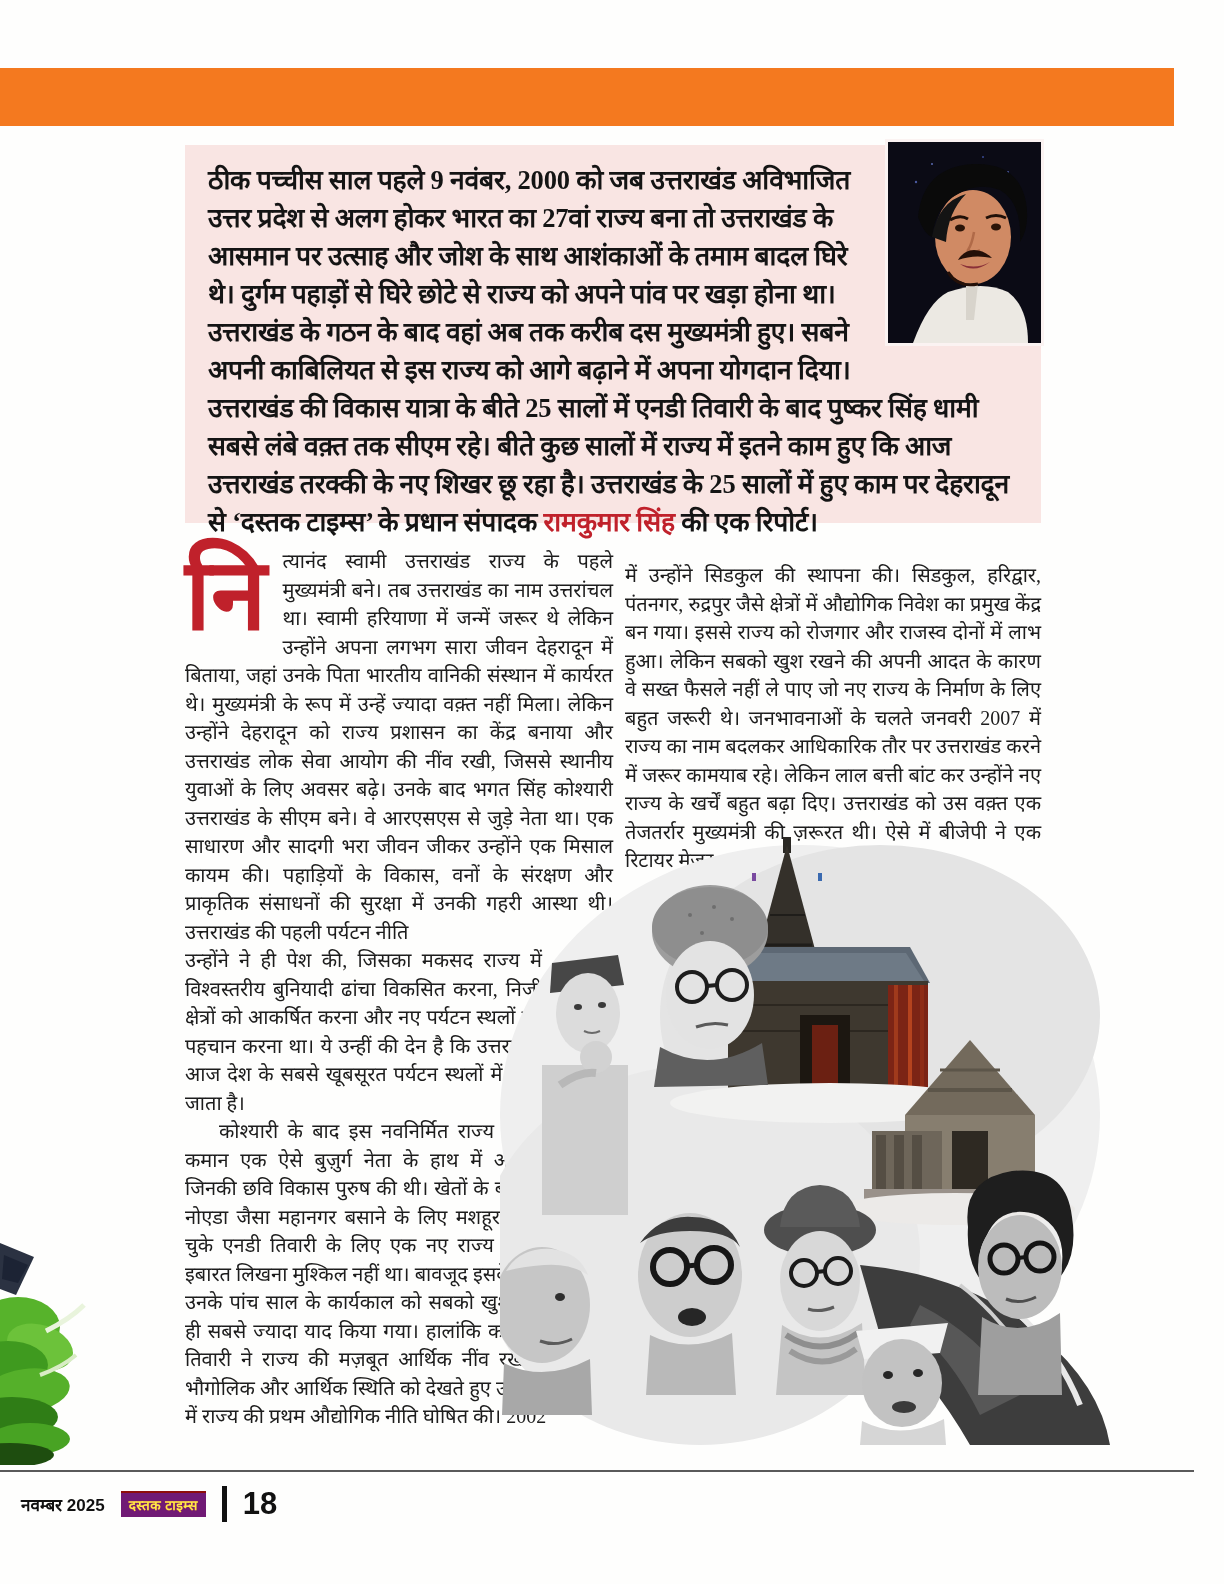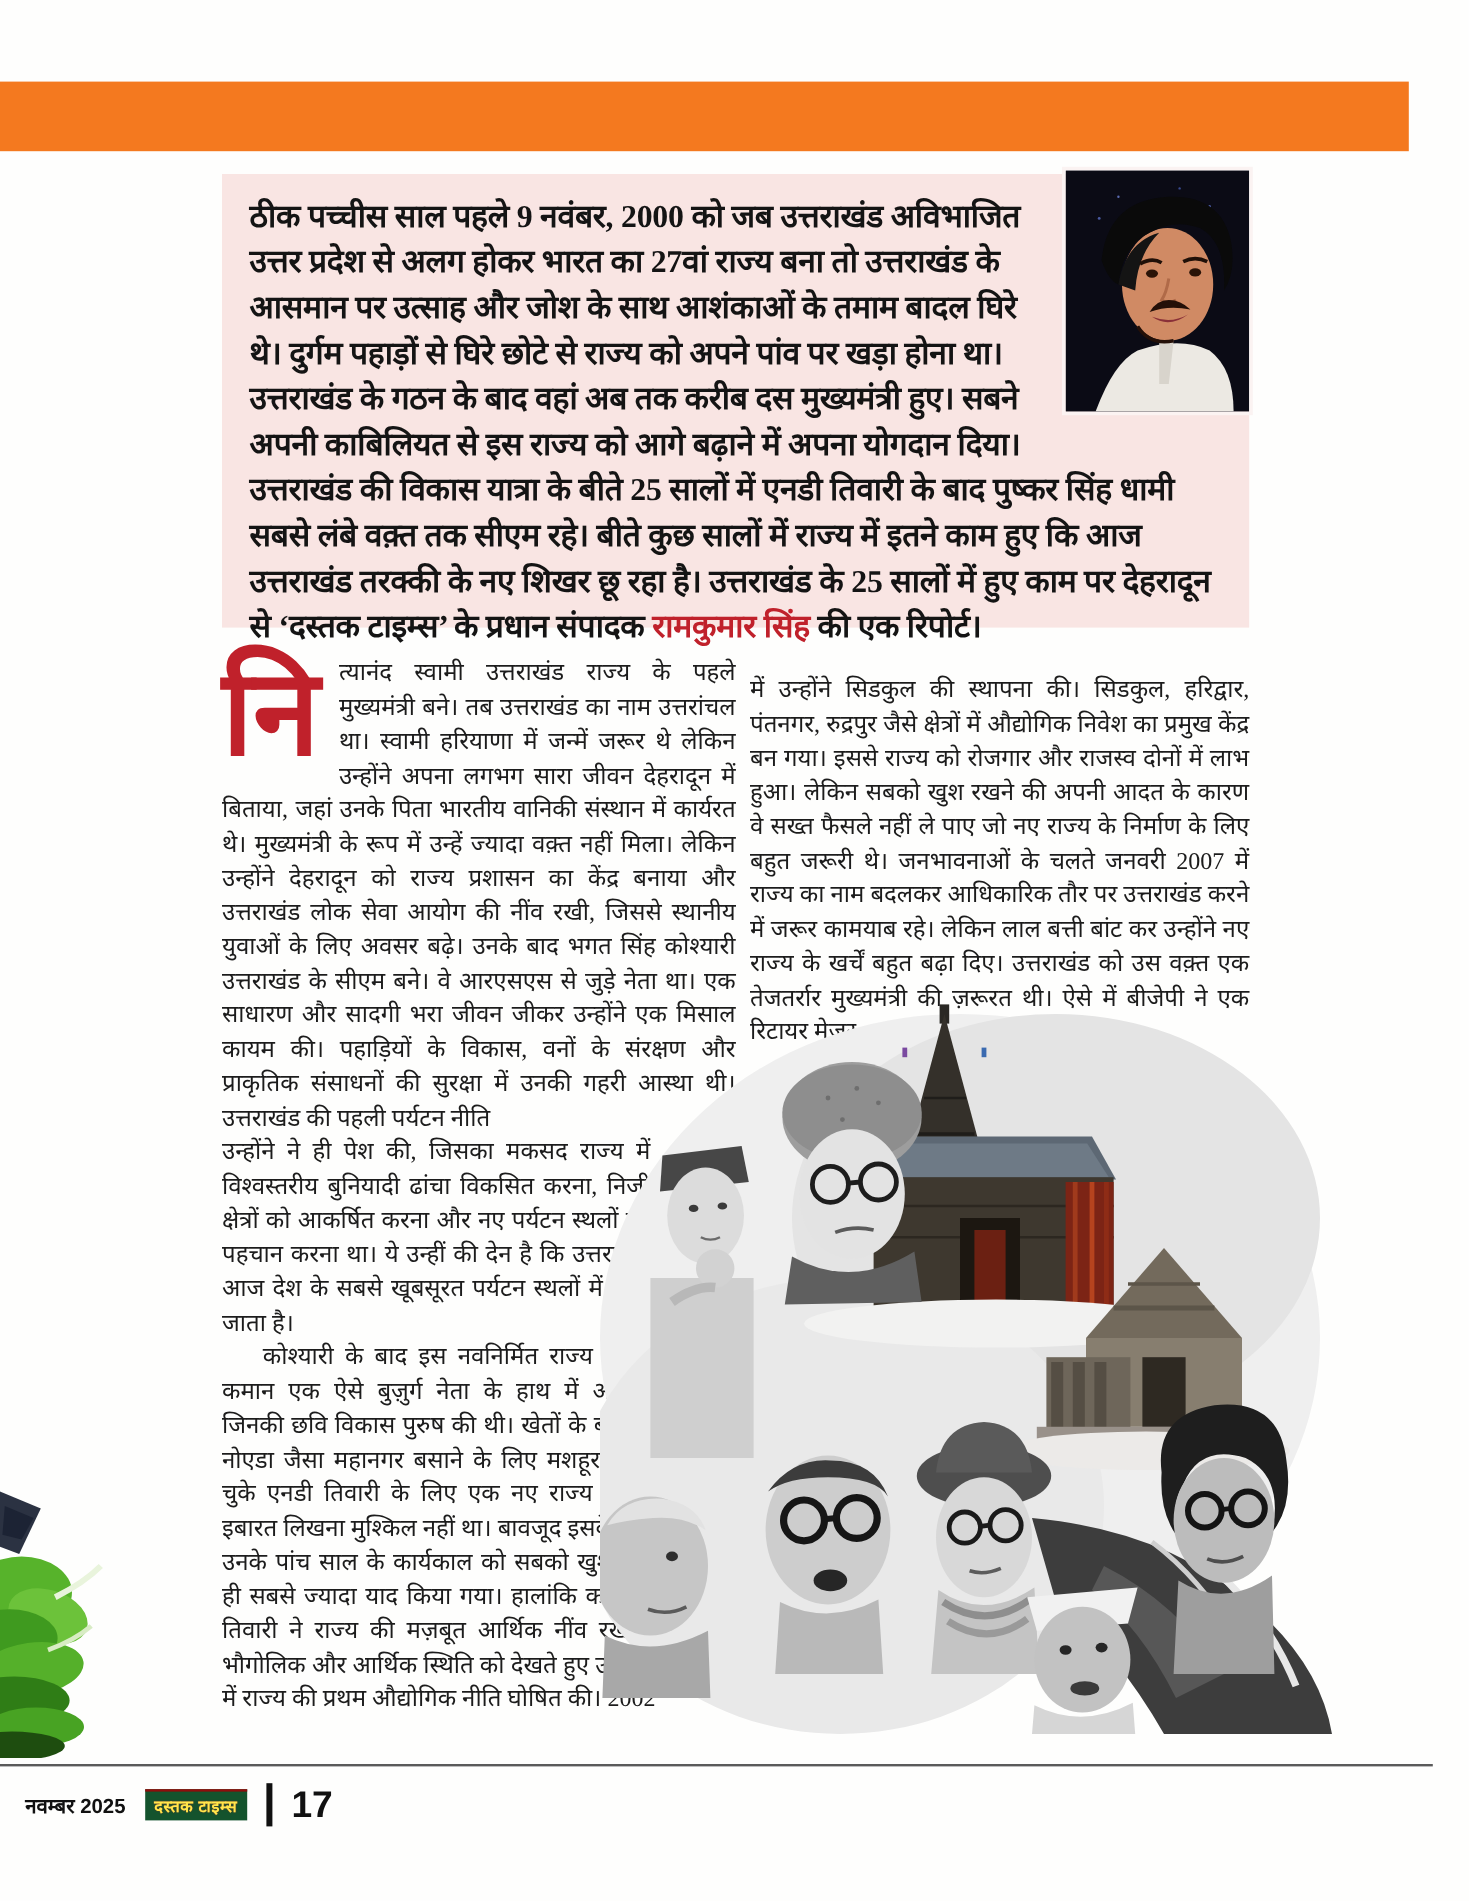--- a/index.html
+++ b/index.html
@@ -32,21 +32,21 @@
              color:#111; margin:12px 0 8px 0; text-align:left; }
   .indent { text-indent:34px; }
 
   .collage { position:absolute; left:500px; top:835px; width:610px; height:610px; }
   .plant   { position:absolute; left:0px;  top:1235px; width:100px; height:230px; }
 
   .footer-rule { position:absolute; left:0; top:1470px; width:1194px; height:2px; background:#5a5a5a; }
   .footer { position:absolute; left:0; top:1482px; width:1194px; height:44px;
             display:flex; align-items:center; justify-content:flex-start; gap:16px;margin-left:21px; }
   .footer-date { font-family:"Liberation Sans", sans-serif; font-weight:700; font-size:17px; color:#111; }
-  .footer-logo { background:#14532d; color:#FFE84A; font-family:"Liberation Sans", sans-serif;
+  .footer-logo { background:#701a75; color:#FFE84A; font-family:"Liberation Sans", sans-serif;
                  font-weight:700; font-size:13.5px; padding:3px 8px; letter-spacing:0.5px;
                  border-top:2px solid #8e0d0b; text-shadow:0 0 1px #a33; white-space:nowrap; }
   .footer-sep { width:5px; height:36px; background:#111; }
   .footer-page { font-family:"Liberation Sans", sans-serif; font-weight:700; font-size:31px;
                  color:#111; margin-right:58px; }
 </style>
 </head>
 <body>
 
 <div class="page">
@@ -239,16 +239,16 @@
       <path d="M46,96 Q70,84 84,70" stroke="#e9f4dc" stroke-width="5" fill="none"></path>
       <path d="M40,140 Q62,132 76,120" stroke="#d8ecc4" stroke-width="4" fill="none"></path>
     </svg>
   </div>
 
   <div class="footer-rule"></div>
   <div class="footer">
     <span class="footer-date">नवम्बर 2025</span>
     <span class="footer-logo">दस्तक टाइम्स</span>
     <span class="footer-sep"></span>
-    <span class="footer-page">17</span>
+    <span class="footer-page">18</span>
   </div>
 
 </div>
 
 </body></html>

